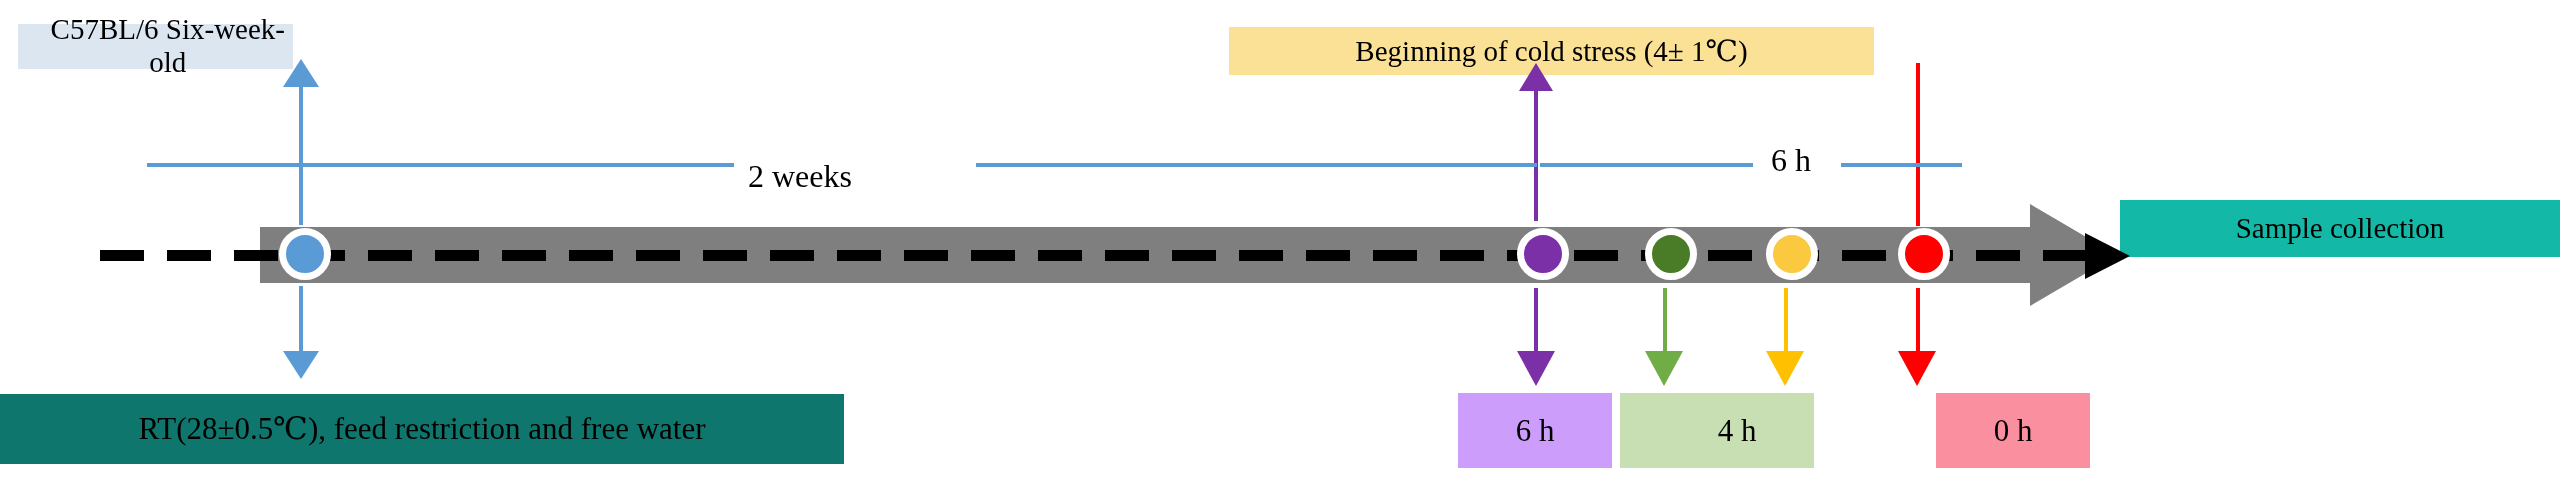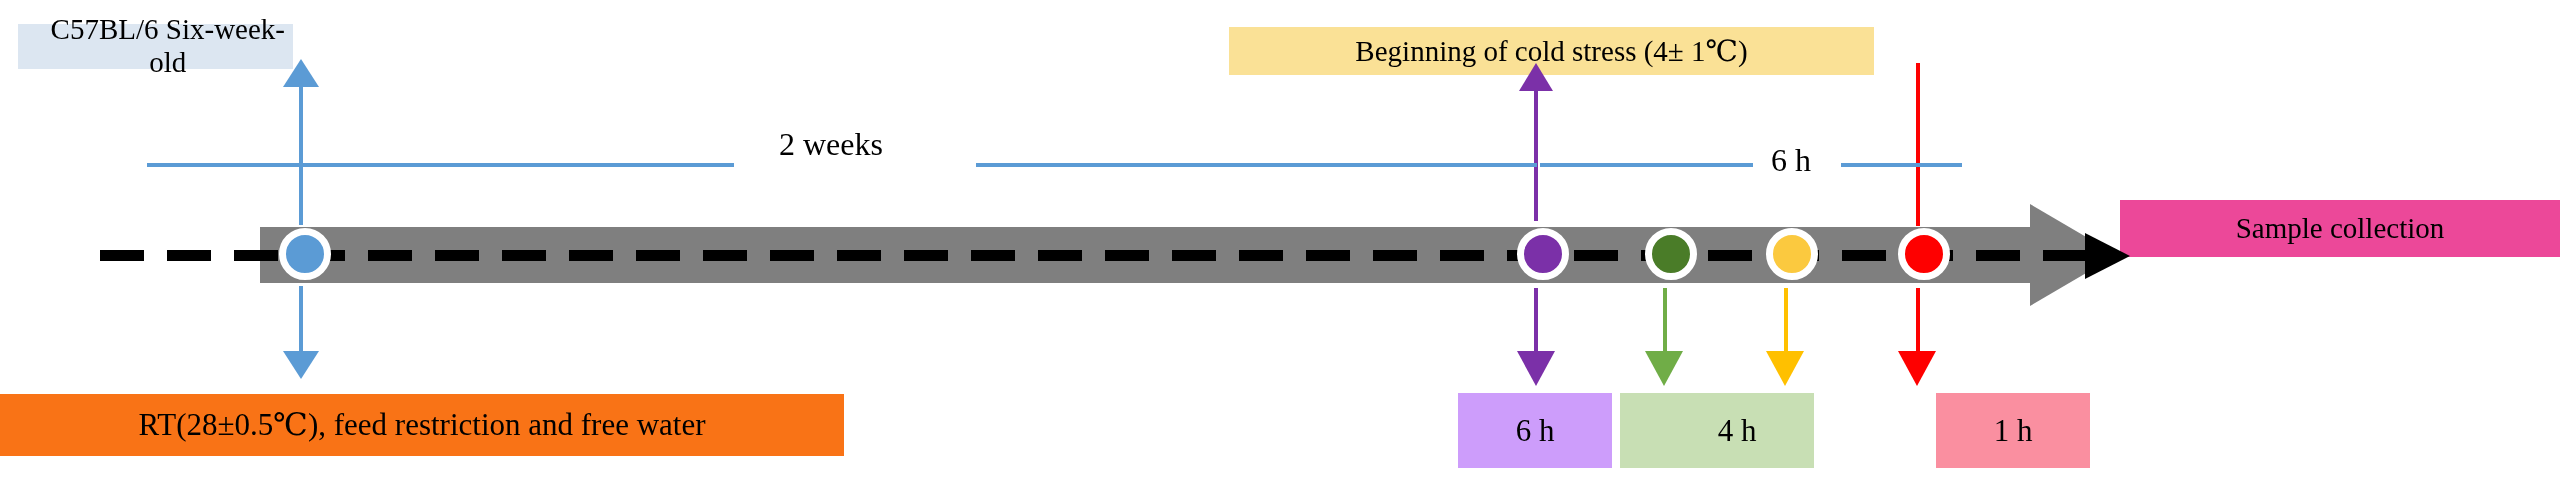--- a/index.html
+++ b/index.html
@@ -5,23 +5,23 @@
   html,body{margin:0;padding:0;background:#ffffff;}
   body{width:2576px;height:504px;position:relative;overflow:hidden;
        font-family:"Liberation Serif","DejaVu Serif",serif;color:#000;}
   .stage{position:absolute;left:0;top:0;width:2576px;height:504px;}
 
   .box{position:absolute;display:flex;align-items:center;justify-content:center;
        text-align:center;line-height:1.15;}
 
   
   #box-strain{left:18.3px;top:23.5px;width:251px;height:45px;background:#dce6f1;font-size:29px;padding-left:24px;}
-  #box-housing{left:0px;top:394px;width:844px;height:62px;background:#f97316;font-size:31px;}
+  #box-housing{left:0px;top:394px;width:844px;height:70px;background:#0f766e;font-size:31px;}
   #box-cold{left:1229px;top:13.2px;width:645px;height:48px;background:#fae196;font-size:29px;margin-top:14px;}
-  #box-sample{left:2120px;top:200px;width:440px;height:57px;background:#ec4899;font-size:29px;}
+  #box-sample{left:2120px;top:200px;width:440px;height:57px;background:#14b8a6;font-size:29px;}
 
   
   .tp-box{position:absolute;top:393px;width:154px;height:75px;font-size:31px;}
   #tp-6h{left:1458px;background:#cd9dfb;}
   #tp-4h{left:1620px;background:#c8dfb4;padding-left:40px;}
   #tp-2h{left:1781px;background:#fdeec5;}
   #tp-0h{left:1936px;background:#fa8fa0;}
 
   
   #gray-shaft{position:absolute;left:260px;top:227px;width:1771px;height:56px;background:#7f7f7f;}
@@ -58,21 +58,21 @@
   #pu-head{position:absolute;left:1519px;top:63px;width:0;height:0;
       border-left:17.6px solid transparent;border-right:17.6px solid transparent;border-bottom:28px solid #7b30a8;}
 
   
   #red-line-top{position:absolute;left:1916px;top:63px;width:4.4px;height:163px;background:#fe0000;}
 
   
   .span-line{position:absolute;height:3.7px;background:#5b9bd5;}
   .span-label{position:absolute;font-size:32px;line-height:1;white-space:nowrap;}
   #sp1-l{left:147px;top:163px;width:587px;}
-  #sp1-lbl{left:748px;top:128px;margin-left:31px;}
+  #sp1-lbl{left:748px;top:160px;}
   #sp1-r{left:976px;top:163px;width:561px;}
   #sp2-l{left:1540px;top:163px;width:213px;}
   #sp2-lbl{left:1771px;top:144px;}
   #sp2-r{left:1841px;top:163px;width:121px;}
 
   
   .dn-stem{position:absolute;top:288px;width:4.4px;height:69px;}
   .dn-head{position:absolute;top:351px;width:0;height:0;
            border-left:19px solid transparent;border-right:19px solid transparent;}
   #dn1-stem{left:1534px;background:#7b30a8;}
@@ -133,16 +133,16 @@
   <div class="dn-head" id="dn1-head"></div>
   <div class="dn-stem" id="dn2-stem"></div>
   <div class="dn-head" id="dn2-head"></div>
   <div class="dn-stem" id="dn3-stem"></div>
   <div class="dn-head" id="dn3-head"></div>
   <div class="dn-stem" id="dn4-stem"></div>
   <div class="dn-head" id="dn4-head"></div>
 
   <div class="box tp-box" id="tp-6h">6 h</div>
   <div class="box tp-box" id="tp-4h">4 h</div>
-  <div class="box tp-box" id="tp-0h">1 h</div>
+  <div class="box tp-box" id="tp-0h">0 h</div>
 
 </div>
 
 
 </body></html>

